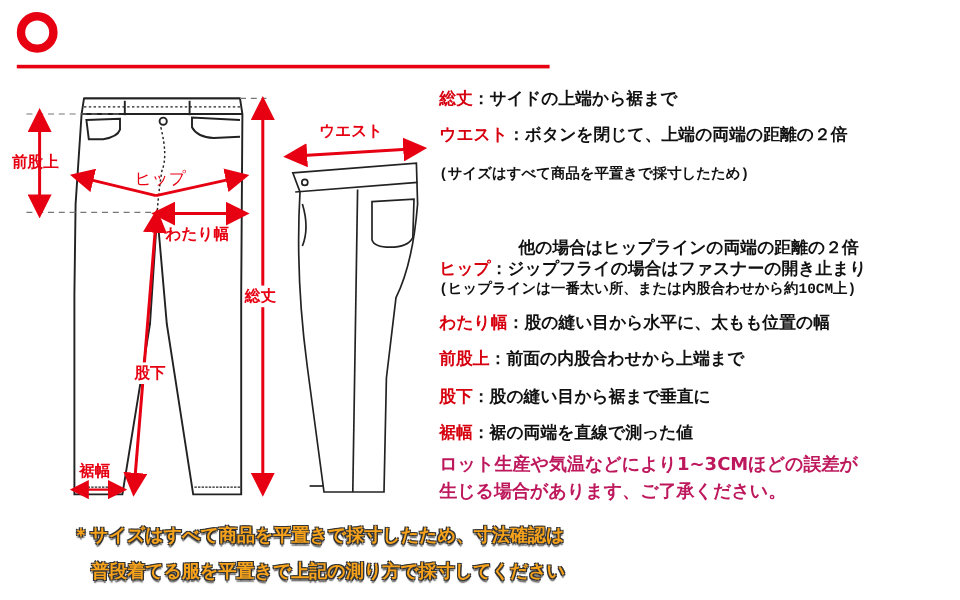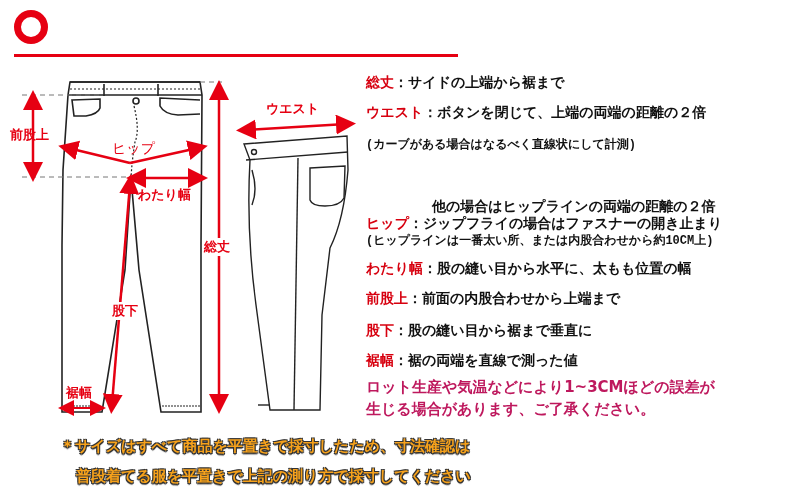--- a/index.html
+++ b/index.html
@@ -87,21 +87,21 @@
   <div class="lbl" style="left:138px;top:116px;">わたり幅</div>
   <div class="lbl" style="left:204px;top:168px;background:#fff;">総丈</div>
   <div class="lbl" style="left:112px;top:232px;background:#fff;">股下</div>
   <div class="lbl" style="left:66px;top:314px;">裾幅</div>
   <div class="lbl" style="left:266px;top:30px;">ウエスト</div>
 </div>
 
 <div class="desc">
   <div class="row" style="top:6px;"><span class="key">総丈</span><span>：サイドの上端から裾まで</span></div>
   <div class="row" style="top:36px;"><span class="key">ウエスト</span><span>：ボタンを閉じて、上端の両端の距離の２倍</span></div>
-  <div class="row note" style="top:68px;">(カーブがある場合はなるべく直線状にして計測)</div>
+  <div class="row note" style="top:68px;">(サイズはすべて商品を平置きで採寸したため)</div>
   <div class="row" style="top:100px;margin-top:47px;"><span class="key">ヒップ</span><span>：ジップフライの場合はファスナーの開き止まり</span></div>
   <div class="row indent" style="top:130px;">他の場合はヒップラインの両端の距離の２倍</div>
   <div class="row note" style="top:164px;">(ヒップラインは一番太い所、または内股合わせから約10CM上)</div>
   <div class="row" style="top:192px;"><span class="key">わたり幅</span><span>：股の縫い目から水平に、太もも位置の幅</span></div>
   <div class="row" style="top:222px;text-align:center;"><span class="key">前股上</span><span>：前面の内股合わせから上端まで</span></div>
   <div class="row" style="top:254px;"><span class="key">股下</span><span>：股の縫い目から裾まで垂直に</span></div>
   <div class="row" style="top:284px;"><span class="key">裾幅</span><span>：裾の両端を直線で測った値</span></div>
   <div class="warn" style="top:310px;">ロット生産や気温などにより1~3CMほどの誤差が</div>
   <div class="warn" style="top:332px;">生じる場合があります、ご了承ください。</div>
 </div>

